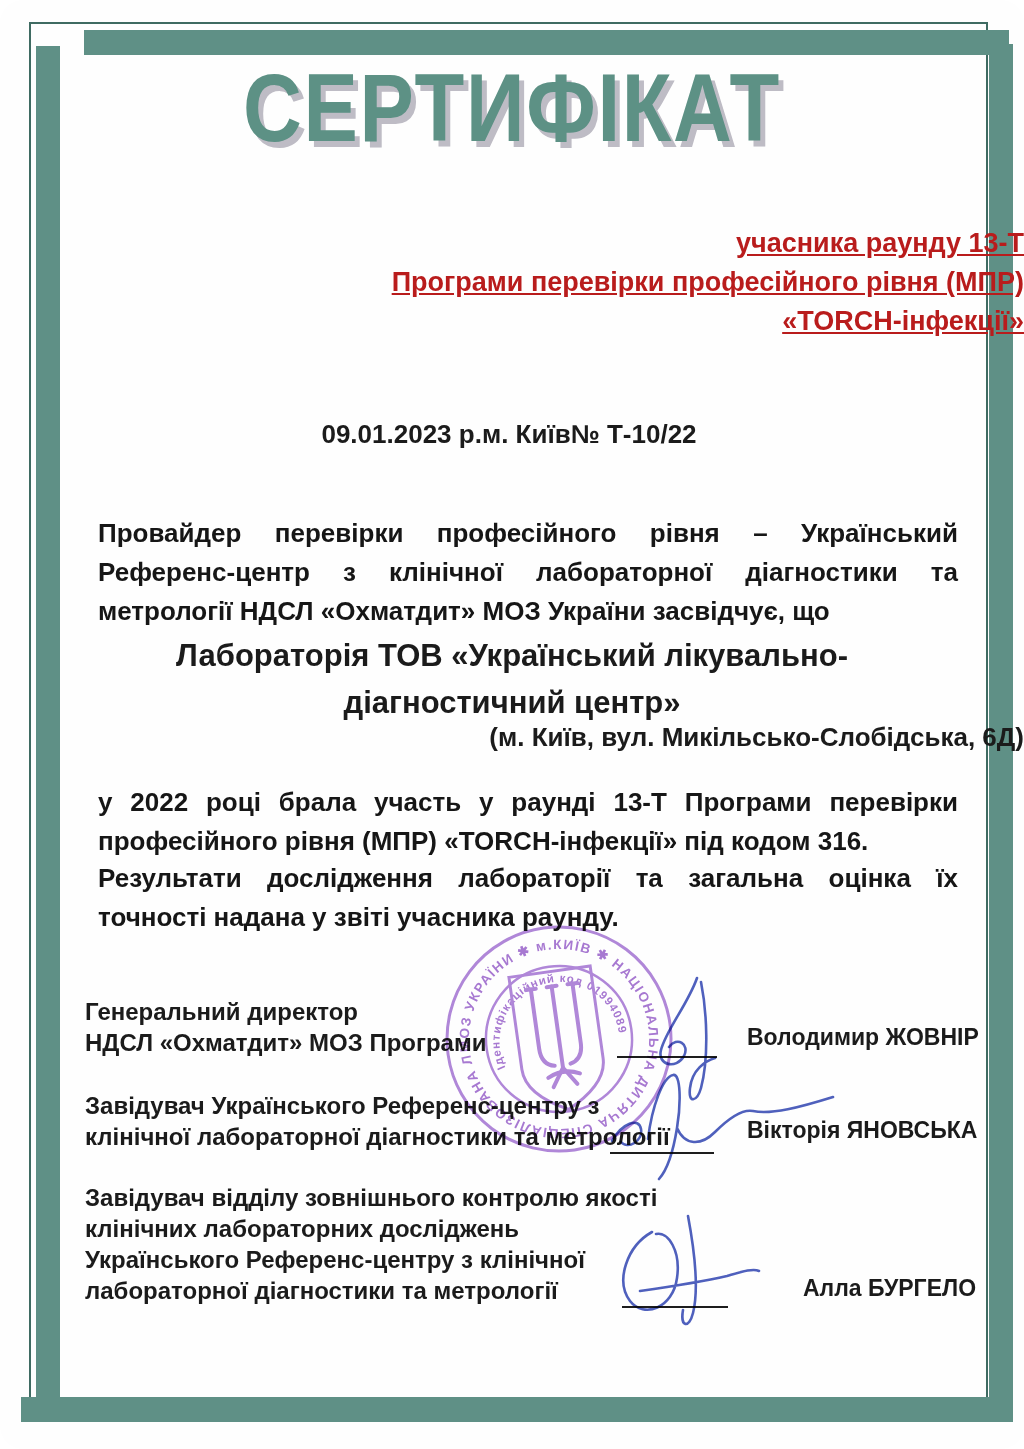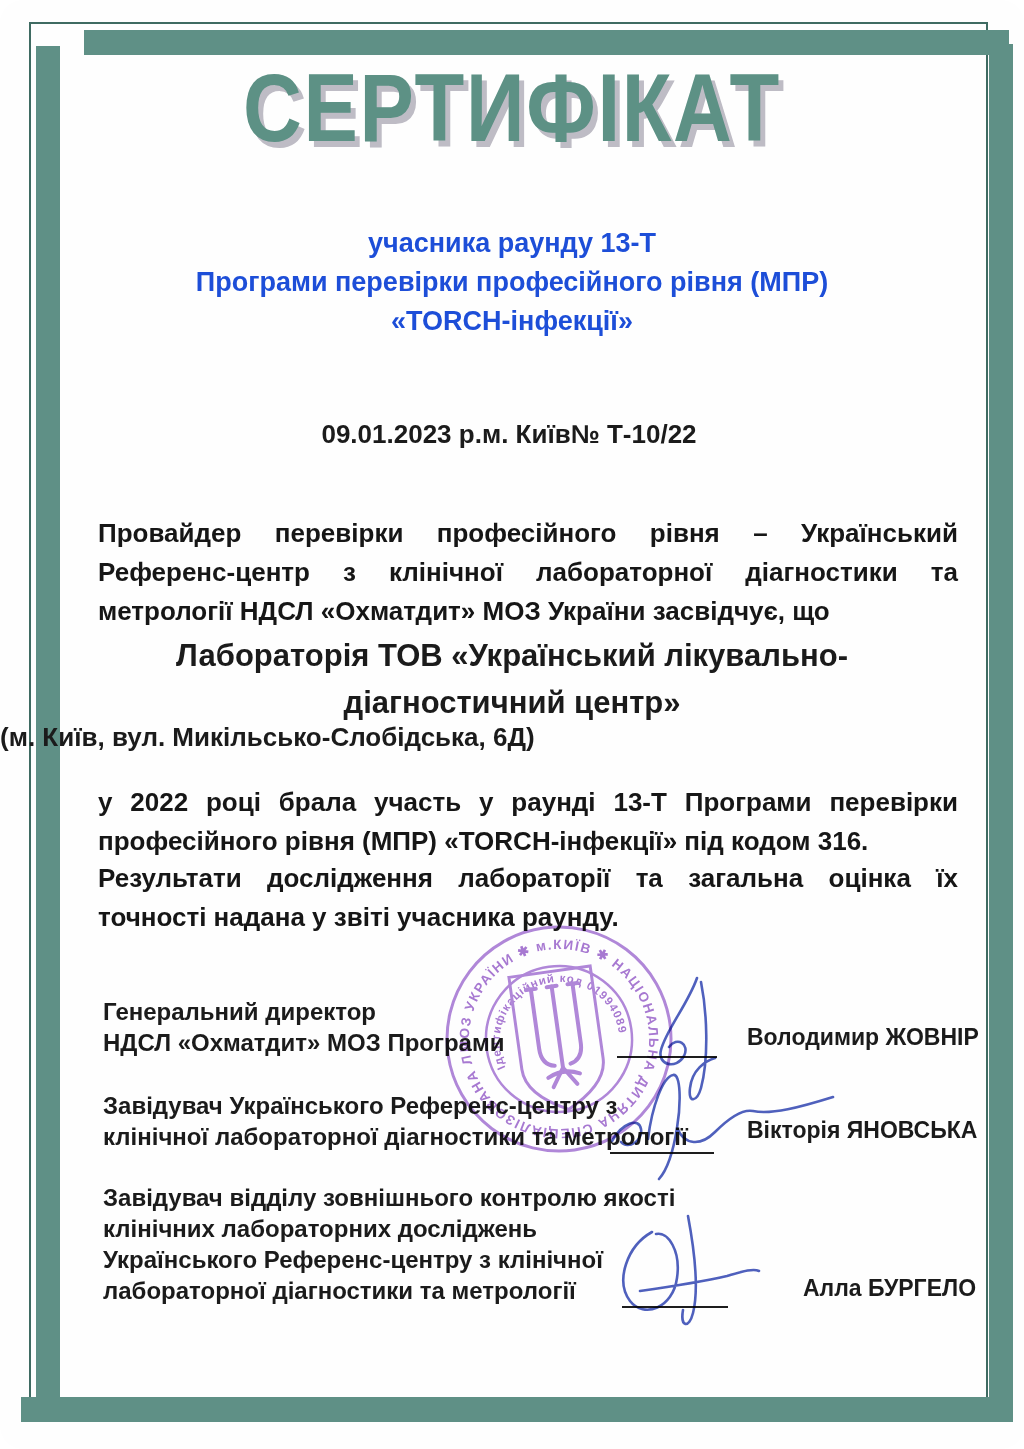--- a/index.html
+++ b/index.html
@@ -14,37 +14,37 @@
   .f-top{left:84px;top:30px;height:25px;right:15px;}
   .f-right{top:44px;right:11px;width:24px;height:1378px;}
   .f-bottom{left:21px;bottom:27px;height:25px;right:25px;}
   .f-left{left:36px;top:46px;width:24px;height:1365px;}
   
   .title{position:absolute;top:52px;left:0;width:100%;text-align:center;
     font-size:97px;font-weight:bold;letter-spacing:2px;color:#5d9185;
     transform:scaleX(.84);white-space:nowrap;
     text-shadow:6px 6px 0 rgba(125,122,140,.5);}
   
-  .subtitle{position:absolute;top:224px;left:0;width:100%;text-align:center;
-    font-size:27px;font-weight:bold;line-height:39px;color:#1d4ed8;}
+  .subtitle{position:absolute;top:224px;left:0;width:100%;text-align:right;
+    font-size:27px;font-weight:bold;line-height:39px;color:#b91c1c;text-decoration:underline;}
   
   .meta{position:absolute;top:419px;left:90px;right:96px;display:flex;
     justify-content:center;font-size:26px;font-weight:bold;}
   
   .para{position:absolute;left:82px;width:860px;font-size:26px;font-weight:bold;
     line-height:39px;text-align:justify;text-align-last:left;margin:16px;color:#161616;}
   .p1{top:498px;}
   .p2{top:767px;}
   .p3{top:843px;}
   .labname{position:absolute;top:632px;left:0;width:100%;text-align:center;
     font-size:31px;font-weight:bold;line-height:47px;}
-  .labaddr{position:absolute;top:722px;left:0;width:100%;text-align:left;
+  .labaddr{position:absolute;top:722px;left:0;width:100%;text-align:right;
     font-size:26px;font-weight:bold;}
   
-  .role{position:absolute;left:103px;font-size:24px;font-weight:bold;line-height:31px;}
+  .role{position:absolute;left:85px;font-size:24px;font-weight:bold;line-height:31px;}
   .role1{top:996px;}
   .role2{top:1090px;}
   .role3{top:1182px;}
   .sname{position:absolute;font-size:23px;font-weight:bold;white-space:nowrap;}
   .sname1{left:747px;top:1024px;}
   .sname2{left:747px;top:1117px;}
   .sname3{left:803px;top:1275px;}
   .sigline{position:absolute;border-top:2px solid #1d1d1d;height:0;}
   .sl1{left:617px;top:1056px;width:100px;}
   .sl2{left:610px;top:1152px;width:104px;}

